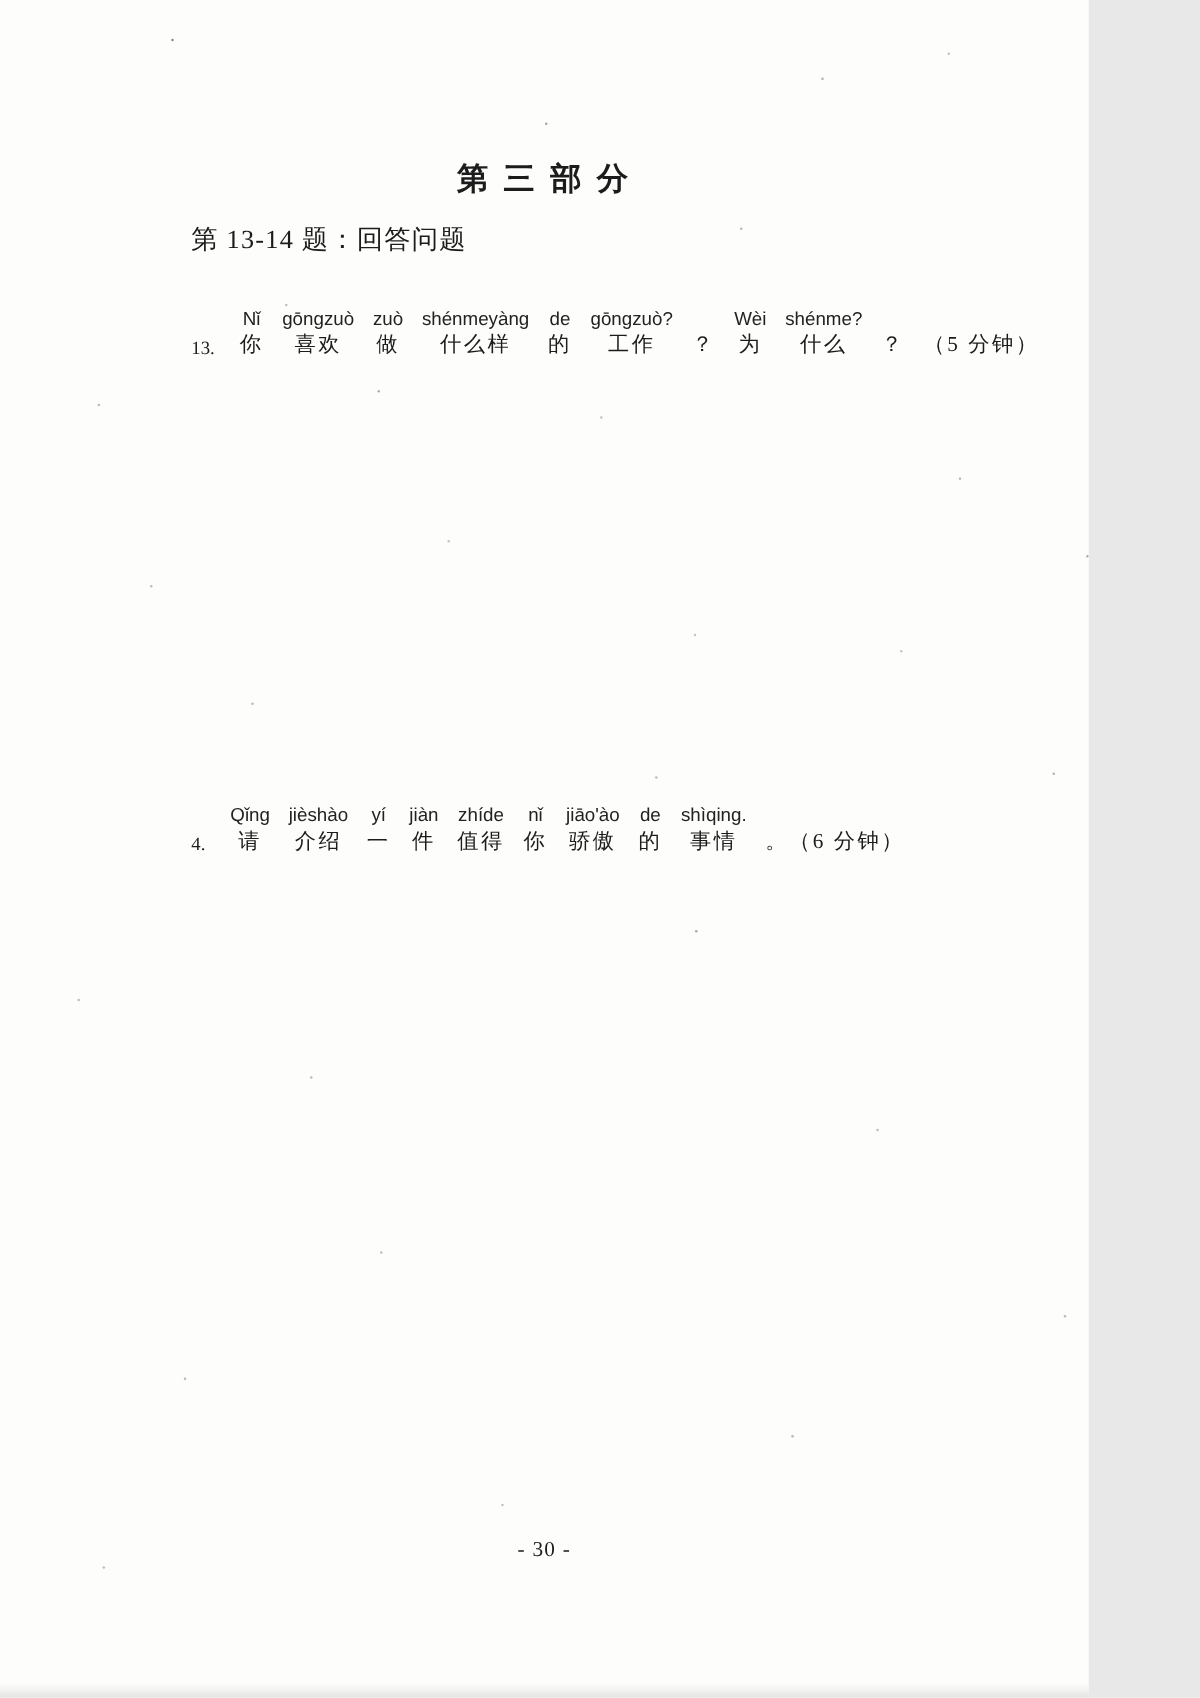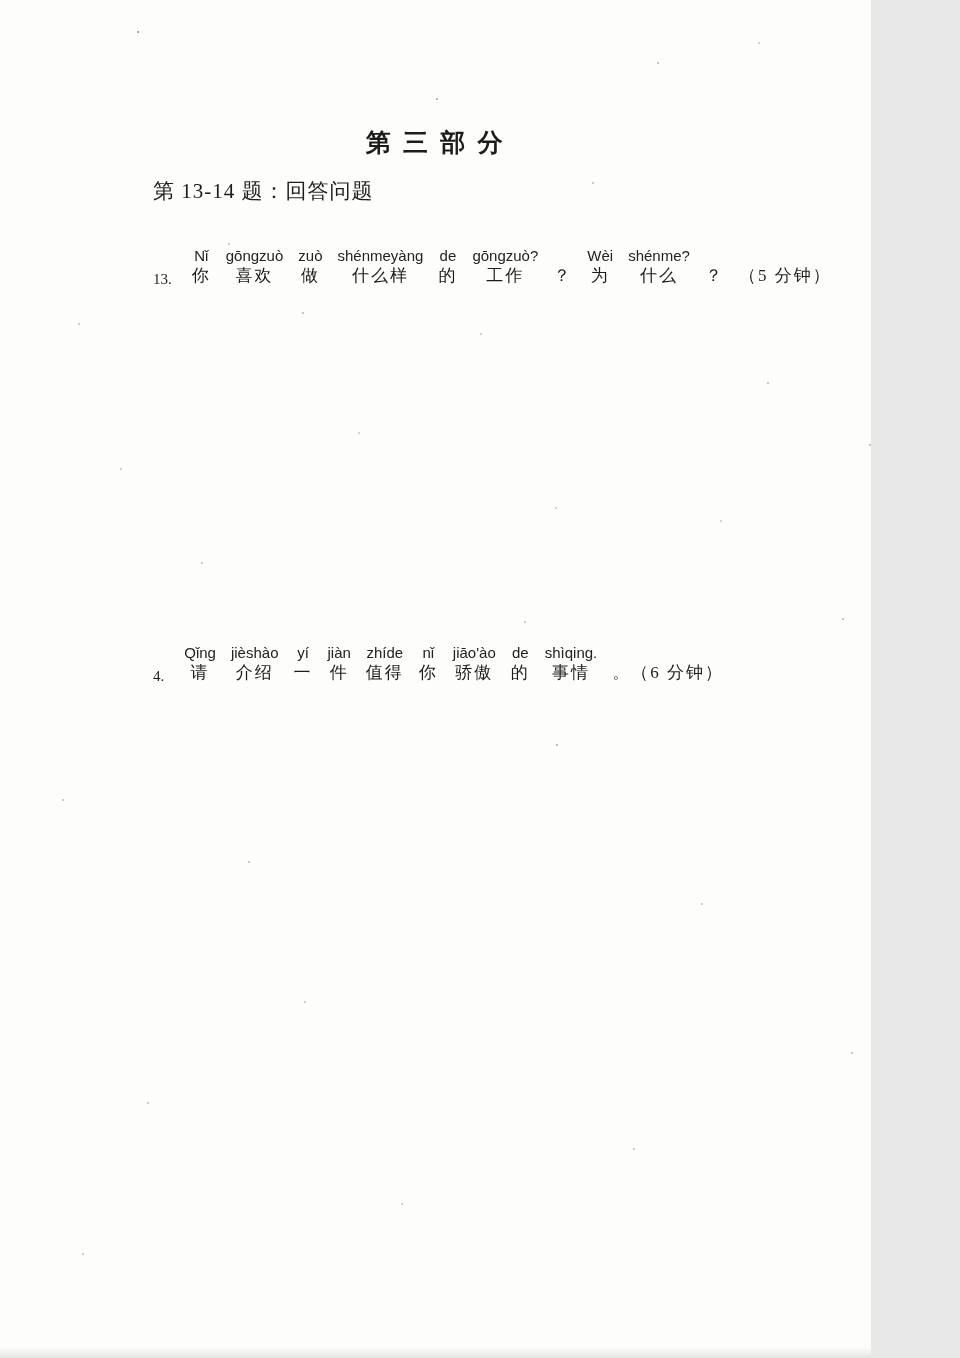--- a/index.html
+++ b/index.html
@@ -172,15 +172,16 @@
           <span class="pinyin">shìqing.</span>
           <span class="hanzi">事情</span>
         </span>
         <span class="token">
           <span class="pinyin"></span>
           <span class="hanzi">。（6 分钟）</span>
         </span>
       </span>
   </div>
 
+  <div class="page-footer">- 30 -</div>
 
   <div class="scan-edge"></div>
 </div>
 
 </body></html>

